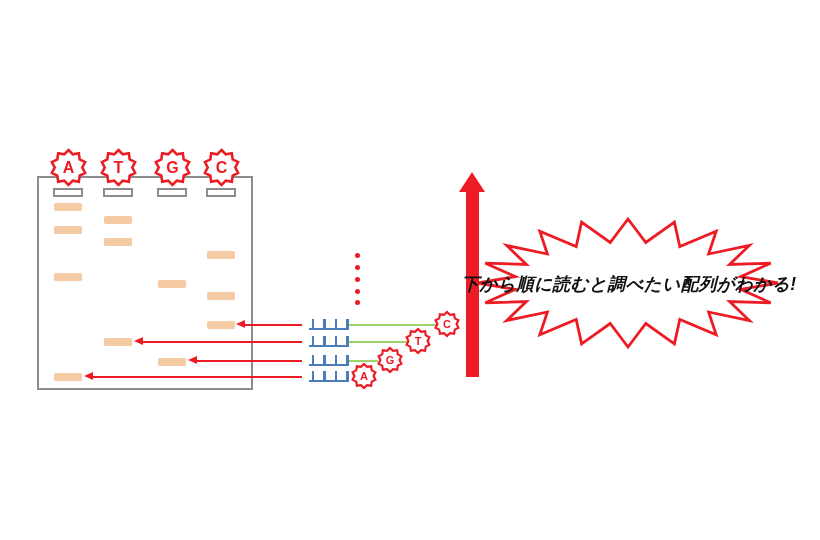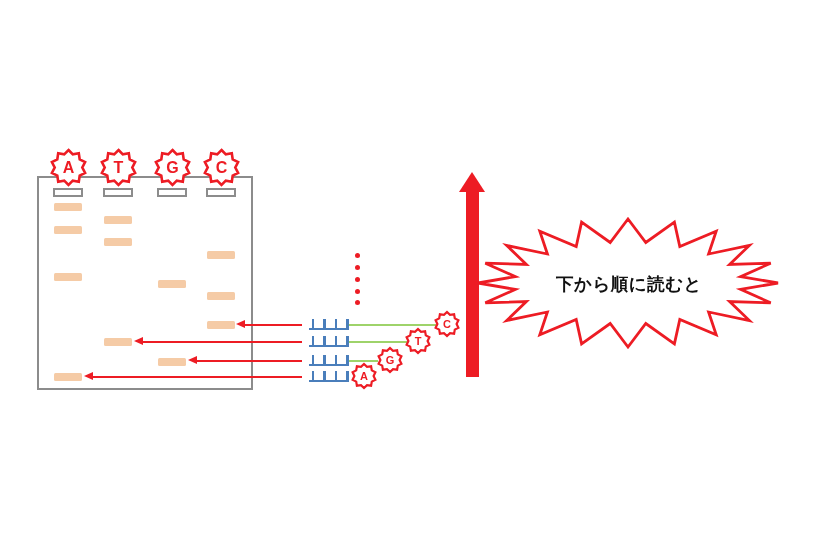--- a/index.html
+++ b/index.html
@@ -36,21 +36,21 @@
   #up-arrow-head{
     position:absolute;left:458.5px;top:172px;width:0;height:0;
     border-left:13.7px solid transparent;border-right:13.7px solid transparent;
     border-bottom:20px solid var(--red);
   }
   #bubble-svg{position:absolute;left:470px;top:211px;}
   #bubble-text{
     position:absolute;left:488px;top:248px;width:282px;height:72px;
     display:flex;align-items:center;justify-content:center;
     text-align:center;color:#111111;font-weight:bold;font-size:17.5px;line-height:27px;
-    letter-spacing:0.5px;white-space:nowrap;
+    letter-spacing:0.5px;white-space:nowrap;font-style:italic;
   }
   svg.seal{position:absolute;overflow:visible;}
   svg.seal text{font-family:"Liberation Sans","DejaVu Sans",sans-serif;font-weight:bold;fill:var(--red);}
 </style>
 </head>
 <body>
 
 <div class="stage" style="--red: #ed1c24; --band: #f5cba6; --gray: #8c8c8c; --blue: #4a7ebb; --green: #9ed36a;">
 
   <div id="gel-box"></div>
@@ -151,15 +151,16 @@
     </div>
 
   <div id="up-arrow-shaft"></div>
   <div id="up-arrow-head"></div>
 
   <svg id="bubble-svg" width="318" height="146">
     <polygon id="bubble-poly" fill="#ffffff" stroke-width="2.8" stroke-linejoin="miter" points="158.0,8.0 175.8,31.5 204.4,11.1 209.8,35.5 246.2,20.2 238.6,43.0 279.4,34.4 259.6,53.4 300.7,52.2 270.6,65.6 308.0,72.0 270.6,78.4 300.7,91.8 259.6,90.6 279.4,109.6 238.6,101.0 246.2,123.8 209.8,108.5 204.4,132.9 175.8,112.5 158.0,136.0 140.2,112.5 111.6,132.9 106.2,108.5 69.8,123.8 77.4,101.0 36.6,109.6 56.4,90.6 15.3,91.8 45.4,78.4 8.0,72.0 45.4,65.6 15.3,52.2 56.4,53.4 36.6,34.4 77.4,43.0 69.8,20.2 106.2,35.5 111.6,11.1 140.2,31.5" stroke="#ed1c24"></polygon>
   </svg>
   <div id="bubble-text">
     <span>下から順に読むと</span>
+    <span>調べたい配列がわかる!</span>
   </div>
 
 </div>
 
 </body></html>

